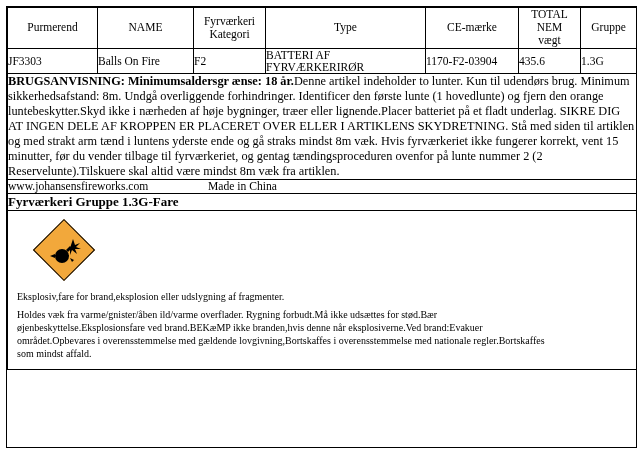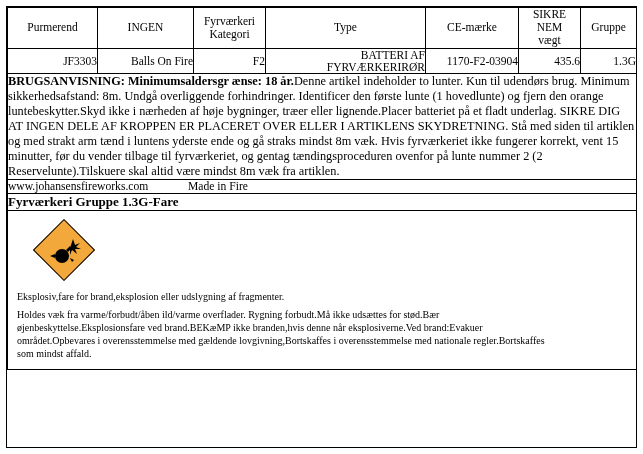--- a/index.html
+++ b/index.html
@@ -41,21 +41,21 @@
     vertical-align: middle;
   }
   .hdr-cell {
     text-align: center;
     font-size: 11.5px;
     line-height: 1.15;
     padding: 6px 2px;
     font-weight: normal;
   }
   .val-cell {
-    text-align: right;
+    text-align: left;
     font-size: 11.5px;
     padding: 5px 2px;
   }
   .desc-cell {
     padding: 3px 4px 5px 4px;
     font-size: 12.3px;
     line-height: 1.22;
     text-align: left;
   }
   .desc-cell b {
@@ -65,20 +65,21 @@
   .importer-cell {
     padding: 7px 5px;
     font-size: 11.6px;
   }
   .web-cell {
     padding: 7px 5px;
     font-size: 11.6px;
   }
   .web-inner {
     display: flex;
+    gap: 20px;
   }
   .web-url { width: 180px; }
   .group-title-cell {
     padding: 5px 5px;
     font-size: 13px;
     font-weight: bold;
   }
   .hazard-cell {
     padding: 0;
   }
@@ -131,29 +132,29 @@
         <col style="width:96px">
         <col style="width:72px">
         <col style="width:160px">
         <col style="width:93px">
         <col style="width:62px">
         <col style="width:56px">
       </colgroup>
       <tbody>
         <tr>
           <td class="hdr-cell">Purmerend</td>
-          <td class="hdr-cell">INGEN</td>
+          <td class="hdr-cell">NAME</td>
           <td class="hdr-cell">
             <div>Fyrværkeri</div>
             <div>Kategori</div>
           </td>
           <td class="hdr-cell">Type</td>
           <td class="hdr-cell">CE-mærke</td>
           <td class="hdr-cell">
-            <div>SIKRE NEM</div>
+            <div>TOTAL NEM</div>
             <div>vægt</div>
           </td>
           <td class="hdr-cell">Gruppe</td>
         </tr>
         <tr>
           <td class="val-cell">JF3303</td>
           <td class="val-cell">Balls On Fire</td>
           <td class="val-cell">F2</td>
           <td class="val-cell">BATTERI AF FYRVÆRKERIRØR</td>
           <td class="val-cell">1170-F2-03904</td>
@@ -162,21 +163,21 @@
         </tr>
         <tr>
           <td class="desc-cell" colspan="7">
             <b>BRUGSANVISNING: Minimumsaldersgr ænse: 18 år.</b><span>Denne artikel indeholder to lunter. Kun til udendørs brug. Minimum sikkerhedsafstand: 8m. Undgå overliggende forhindringer. Identificer den første lunte (1 hovedlunte) og fjern den orange luntebeskytter.Skyd ikke i nærheden af høje bygninger, træer eller lignende.Placer batteriet på et fladt underlag. SIKRE DIG AT INGEN DELE AF KROPPEN ER PLACERET OVER ELLER I ARTIKLENS SKYDRETNING. Stå med siden til artiklen og med strakt arm tænd i luntens yderste ende og gå straks mindst 8m væk. Hvis fyrværkeriet ikke fungerer korrekt, vent 15 minutter, før du vender tilbage til fyrværkeriet, og gentag tændingsproceduren ovenfor på lunte nummer 2 (2 Reservelunte).Tilskuere skal altid være mindst 8m væk fra artiklen.</span>
           </td>
         </tr>
         <tr>
           <td class="web-cell" colspan="7">
             <div class="web-inner">
               <span class="web-url">www.johansensfireworks.com</span>
-              <span>Made in Fire</span>
+              <span>Made in China</span>
             </div>
           </td>
         </tr>
         <tr>
           <td class="group-title-cell" colspan="7">Fyrværkeri Gruppe 1.3G-Fare</td>
         </tr>
         <tr>
           <td class="hazard-cell" colspan="7">
             <div class="hazard-wrap">
               <div class="diamond">
@@ -188,21 +189,21 @@
                     <path d="M27 15 L29 9 L31 15 L36 13 L32 17 L37 19 L31 19 L33 24 L28 20 L26 25 L26 19 Z"></path>
                     <path d="M6 26 L11 24 L11 28 Z"></path>
                     <path d="M30 30 L26 28 L28 32 Z"></path>
                   </g>
                 </svg>
               </div>
             </div>
             <div class="hazard-text">
               <div>Eksplosiv,fare for brand,eksplosion eller udslygning af fragmenter.</div>
               <div style="height:6px"></div>
-              <div>Holdes væk fra varme/forbudt/åben ild/varme overflader. Rygning forbudt.Må ikke udsættes for stød.Bær</div>
+              <div>Holdes væk fra varme/gnister/åben ild/varme overflader. Rygning forbudt.Må ikke udsættes for stød.Bær</div>
               <div>øjenbeskyttelse.Eksplosionsfare  ved brand.BEKæMP ikke branden,hvis denne når eksplosiverne.Ved brand:Evakuer</div>
               <div>området.Opbevares i overensstemmelse med gældende lovgivning,Bortskaffes i overensstemmelse med nationale regler.Bortskaffes</div>
               <div>som mindst affald.</div>
             </div>
           </td>
         </tr>
       </tbody>
     </table>
 
     <div class="filler"></div>

